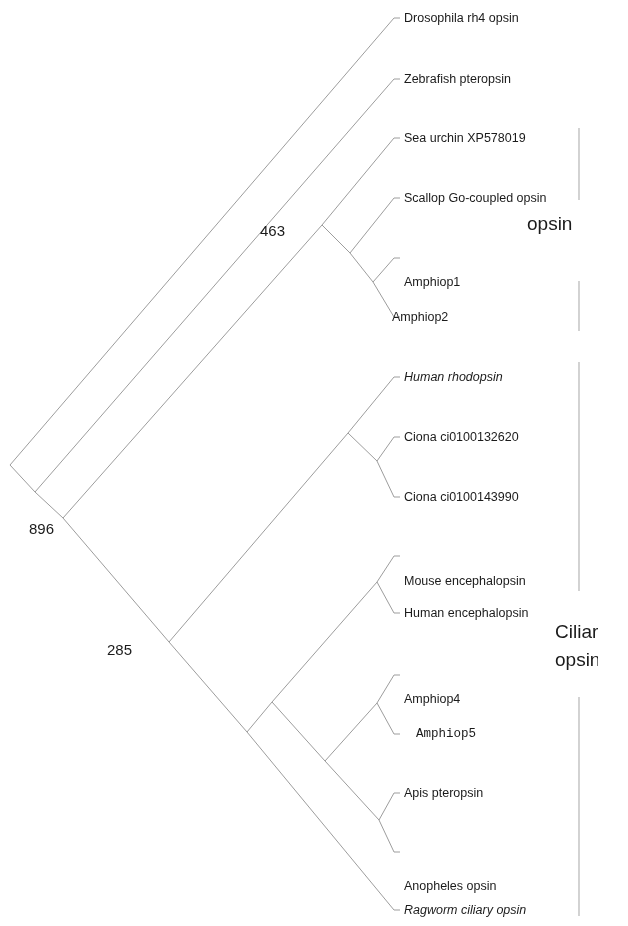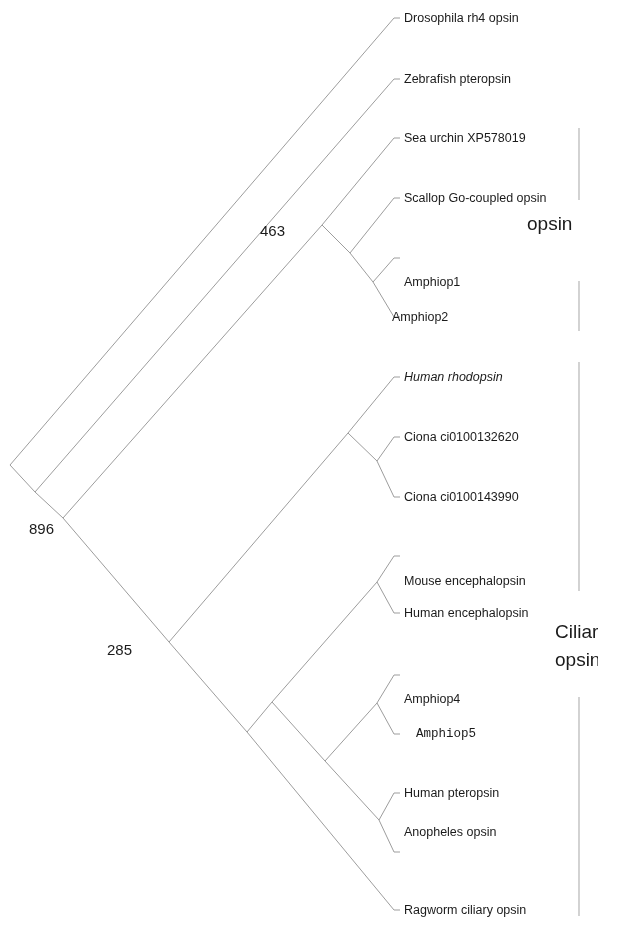--- a/index.html
+++ b/index.html
@@ -105,23 +105,23 @@
       <div class="taxon-label" style="left: 404px; top: 190px;">Scallop Go-coupled opsin</div>
       <div class="taxon-label" style="left: 404px; top: 250px; margin-top: 24px;">Amphiop1</div>
       <div class="taxon-label" style="left: 392px; top: 309px;">Amphiop2</div>
       <div class="taxon-label" style="left: 404px; top: 369px; font-style: italic;">Human rhodopsin</div>
       <div class="taxon-label" style="left: 404px; top: 429px;">Ciona ci0100132620</div>
       <div class="taxon-label" style="left: 404px; top: 489px;">Ciona ci0100143990</div>
       <div class="taxon-label" style="left: 404px; top: 548px; margin-top: 25px;">Mouse encephalopsin</div>
       <div class="taxon-label" style="left: 404px; top: 605px;">Human encephalopsin</div>
       <div class="taxon-label" style="left: 404px; top: 667px; margin-top: 24px;">Amphiop4</div>
       <div class="taxon-label" style="left: 416px; top: 726px; font-family: Liberation Mono, monospace;">Amphiop5</div>
-      <div class="taxon-label" style="left: 404px; top: 785px;">Human pteropsin</div>
-      <div class="taxon-label" style="left: 404px; top: 824px;">Anopheles opsin</div>
-      <div class="taxon-label" style="left: 404px; top: 902px;">Ragworm ciliary opsin</div>
+      <div class="taxon-label" style="left: 404px; top: 785px;">Apis pteropsin</div>
+      <div class="taxon-label" style="left: 404px; top: 878px;">Anopheles opsin</div>
+      <div class="taxon-label" style="left: 404px; top: 902px; font-style: italic;">Ragworm ciliary opsin</div>
       <div class="support-label" style="right: 313px; top: 223px;">463</div>
       <div class="support-label" style="right: 544px; top: 521px;">896</div>
       <div class="support-label" style="right: 466px; top: 642px;">285</div>
       <div class="group-label" style="left: 527px; top: 210px;">
         <div>opsin</div>
       </div>
       <div class="group-label" style="left: 555px; top: 618px;">
         <div>Ciliary</div>
         <div>opsin</div>
       </div>

